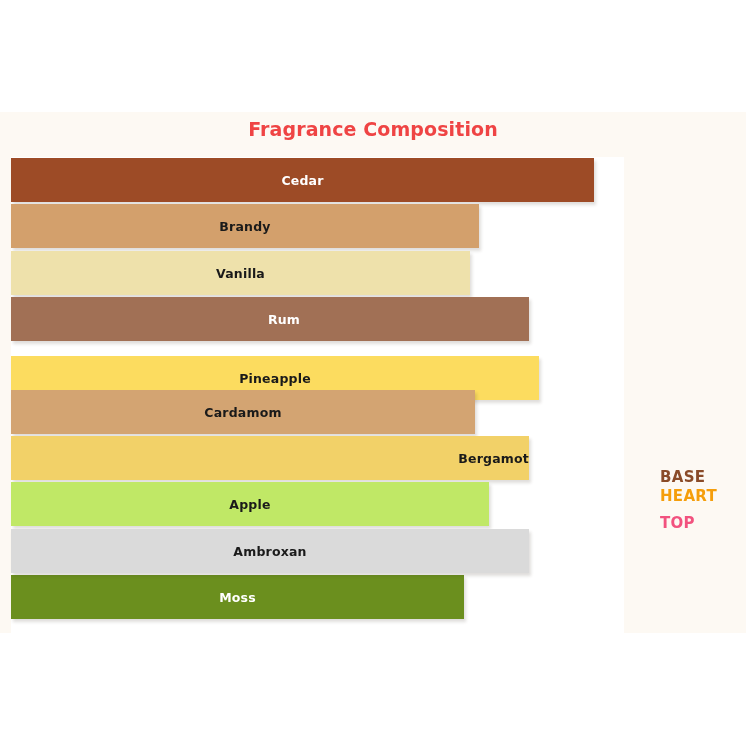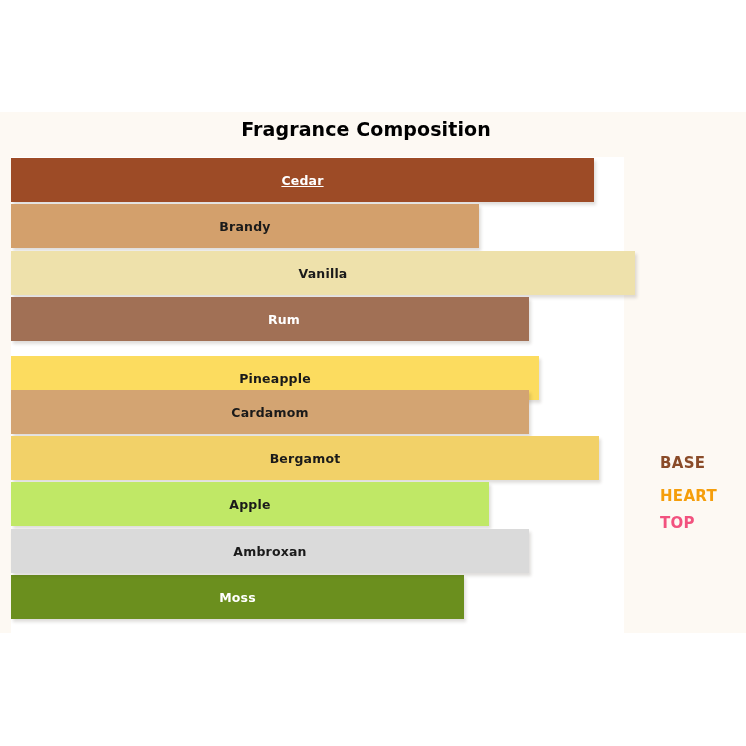--- a/index.html
+++ b/index.html
@@ -24,27 +24,27 @@
     position: absolute;
     left: 0px;
     top: 112px;
     width: 746px;
     height: 521px;
     background: #fdf9f3;
   }
   
   .chart-title {
     position: absolute;
-    left: 6px;
+    left: 13px;
     top: 6px;
     width: 624px;
     text-align: center;
     font-size: 19px;
     font-weight: bold;
-    color: #000000;
+    color: #ef4444;
     letter-spacing: 0.1px;
     padding-left: 48px;
   }
   
   .plot-area {
     position: absolute;
     left: 11px;
     top: 45px;
     width: 613px;
     height: 476px;
@@ -99,52 +99,52 @@
 <div id="root">
 
   <div class="figure">
 
     <div class="chart-title">Fragrance Composition</div>
 
     <div class="plot-area"></div>
 
     <div class="bars">
         <div class="bar-row" style="top: 0px; width: 583px; background: rgb(157, 75, 38);">
-          <span class="bar-label" style="color: rgb(255, 255, 255); text-decoration: underline;">Cedar</span>
+          <span class="bar-label" style="color: rgb(255, 255, 255);">Cedar</span>
         </div>
         <div class="bar-row" style="top: 46px; width: 468px; background: rgb(211, 160, 108);">
           <span class="bar-label" style="color: rgb(26, 26, 26);">Brandy</span>
         </div>
-        <div class="bar-row" style="top: 93px; width: 624px; background: rgb(238, 225, 171);">
+        <div class="bar-row" style="top: 93px; width: 459px; background: rgb(238, 225, 171);">
           <span class="bar-label" style="color: rgb(26, 26, 26);">Vanilla</span>
         </div>
         <div class="bar-row" style="top: 139px; width: 518px; background: rgb(161, 112, 85);">
           <span class="bar-label" style="color: rgb(255, 255, 255); margin-left: 28px;">Rum</span>
         </div>
         <div class="bar-row" style="top: 198px; width: 528px; background: rgb(252, 220, 95);">
           <span class="bar-label" style="color: rgb(26, 26, 26);">Pineapple</span>
         </div>
-        <div class="bar-row" style="top: 232px; width: 518px; background: rgb(211, 164, 114);">
+        <div class="bar-row" style="top: 232px; width: 464px; background: rgb(211, 164, 114);">
           <span class="bar-label" style="color: rgb(26, 26, 26);">Cardamom</span>
         </div>
-        <div class="bar-row" style="top: 278px; width: 588px; background: rgb(242, 209, 104);">
+        <div class="bar-row" style="top: 278px; width: 518px; background: rgb(242, 209, 104); justify-content: flex-end;">
           <span class="bar-label" style="color: rgb(26, 26, 26);">Bergamot</span>
         </div>
         <div class="bar-row" style="top: 324px; width: 478px; background: rgb(192, 232, 102);">
           <span class="bar-label" style="color: rgb(26, 26, 26);">Apple</span>
         </div>
         <div class="bar-row" style="top: 417px; width: 453px; background: rgb(107, 143, 30);">
           <span class="bar-label" style="color: rgb(255, 255, 255);">Moss</span>
         </div>
         <div class="bar-row" style="top: 371px; width: 518px; background: rgb(218, 218, 218);">
           <span class="bar-label" style="color: rgb(26, 26, 26);">Ambroxan</span>
         </div>
       </div>
 
     <div class="legend">
-        <div class="legend-entry" style="top: 104px; color: rgb(138, 75, 40);">BASE</div>
+        <div class="legend-entry" style="top: 118px; color: rgb(138, 75, 40);">BASE</div>
         <div class="legend-entry" style="top: 137px; color: rgb(245, 158, 11);">HEART</div>
         <div class="legend-entry" style="top: 164px; color: rgb(242, 82, 126);">TOP</div>
       </div>
 
   </div>
 
 </div>
 
 </body></html>

